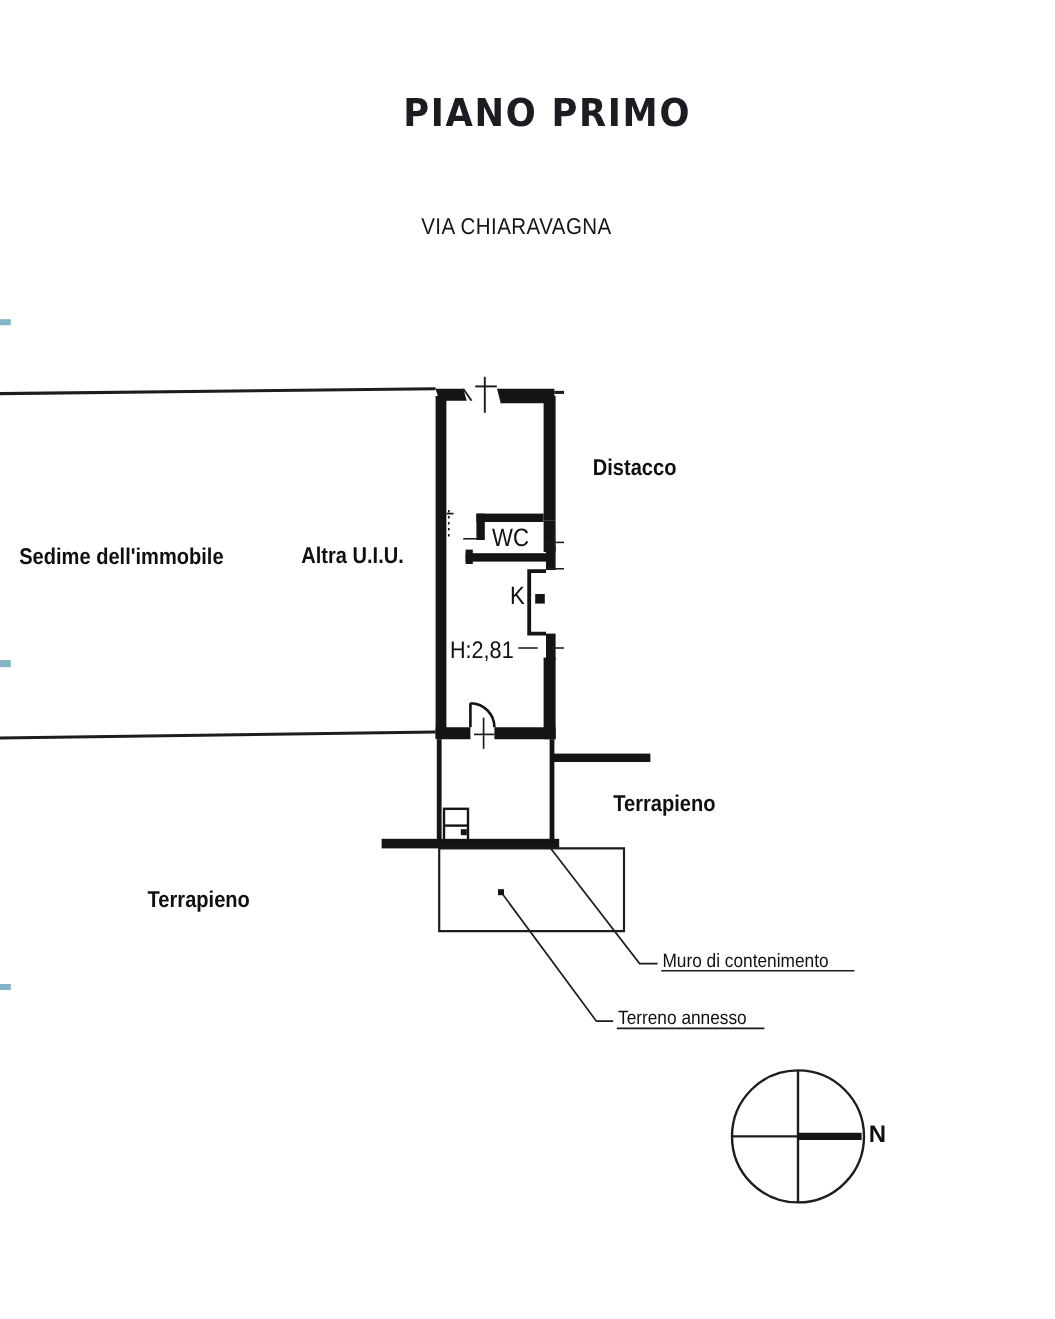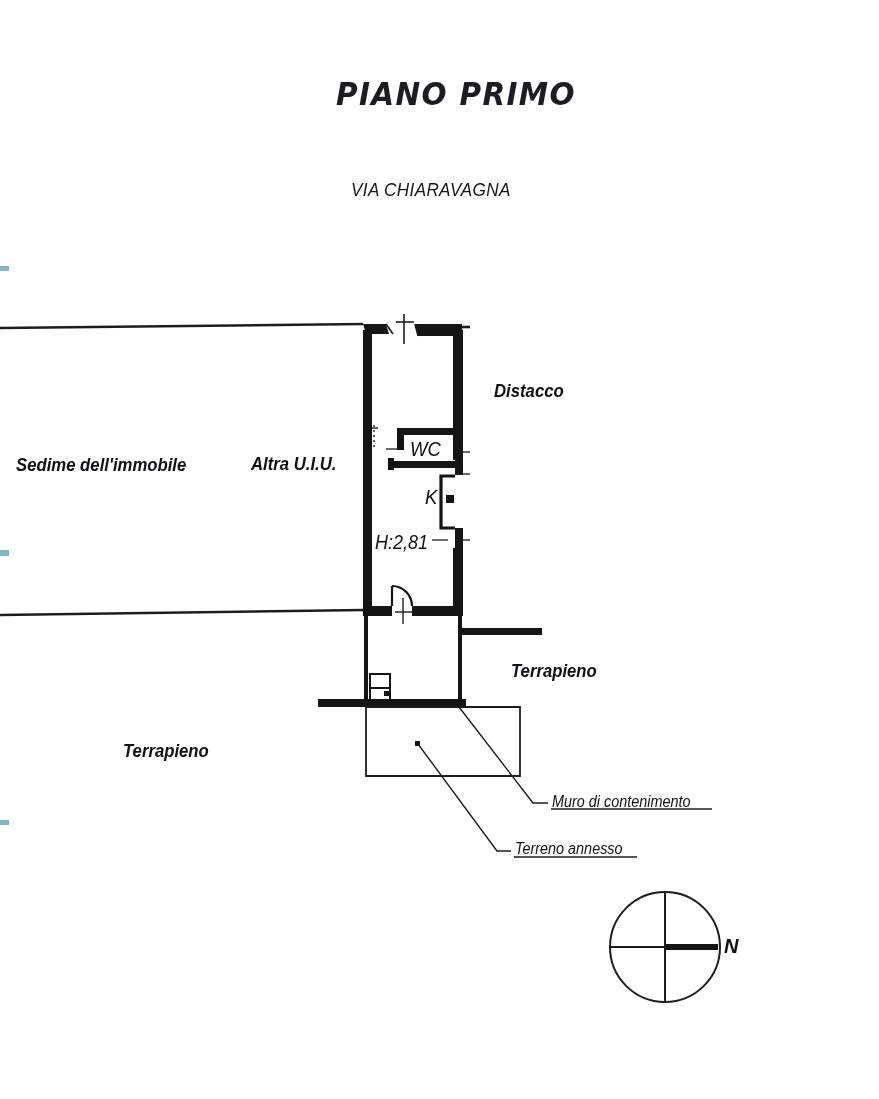--- a/index.html
+++ b/index.html
@@ -14,21 +14,20 @@
     position: relative;
     font-family: "Liberation Sans", sans-serif;
     color: #1a1a1a;
     overflow: hidden;
   }
   #plan-root {
     position: absolute;
     left: 0; top: 0;
     width: 879px;
     height: 1099px;
-    font-style: italic;
   }
   #plan-svg {
     position: absolute;
     left: 0; top: 0;
     width: 879px;
     height: 1099px;
     display: block;
   }
   .txt {
     position: absolute;

